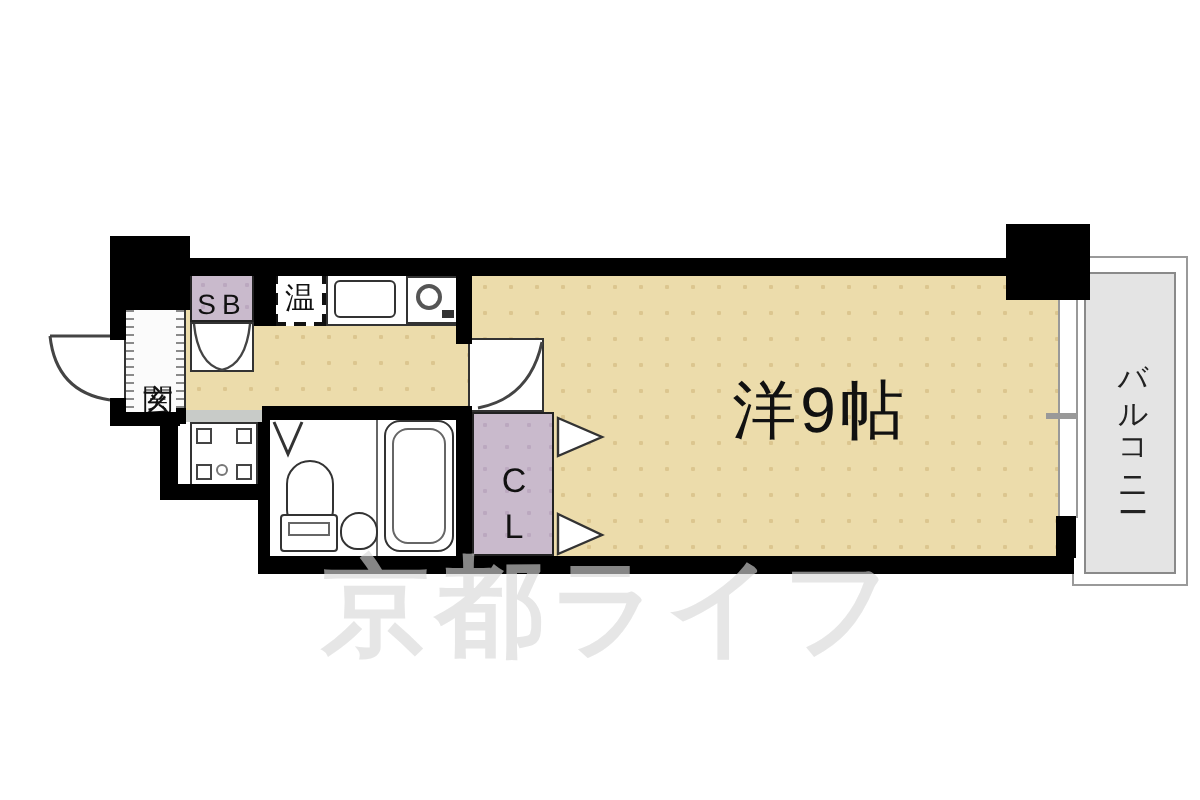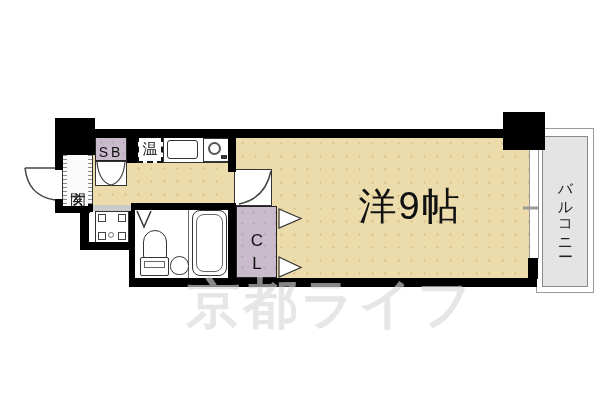--- a/index.html
+++ b/index.html
@@ -22,21 +22,21 @@
     background-color:var(--closet-fill);
     background-image:radial-gradient(var(--closet-dot) 1px, transparent 1.2px);
     background-size:11px 11px;
     border:1.5px solid #222;z-index:5;
     display:flex;align-items:flex-end;justify-content:center;
     color:#111;
   }
   .vtext{writing-mode:vertical-rl;text-orientation:upright;letter-spacing:2px;}
   .label{color:#111;z-index:7;display:flex;align-items:center;justify-content:center;}
   svg.overlay{position:absolute;left:0;top:0;z-index:8;pointer-events:none;}
-  #room-label{font-size:38px;letter-spacing:2px;}
+  #room-label{font-size:32px;letter-spacing:2px;}
   #watermark{
     z-index:99;font-size:54px;font-weight:bold;letter-spacing:3px;
     color:var(--watermark);opacity:.62;white-space:nowrap;text-align:center;
   }
   #genkan{background:#fbfbfb;border:1px solid #333;z-index:5;}
   .hatch{
     position:absolute;top:0;bottom:0;width:4px;
     background:repeating-linear-gradient(to bottom,#8a8a8a 0 1px,transparent 1px 4px);
   }
   #balcony-outer{border:1px solid #9a9a9a;background:#fff;z-index:2;}
@@ -141,15 +141,15 @@
     <path d="M 271 171 Q 265 199 239 204" fill="none" stroke="#444" stroke-width="1.5"></path>
 
     <polyline points="137,211 144,227 151,211" fill="none" stroke="#333" stroke-width="1.5"></polyline>
 
     <polygon points="279,209 301,218.5 279,228" fill="#fff" stroke="#333" stroke-width="1.2"></polygon>
     <polygon points="279,257 301,267.5 279,277" fill="#fff" stroke="#333" stroke-width="1.2"></polygon>
 
     <line x1="523" y1="208" x2="539" y2="208" stroke="#999" stroke-width="3"></line>
   </svg>
 
-  <div id="watermark" class="abs" style="left:135px;top:268px;width:340px;text-align:right;">京都ライフ</div>
+  <div id="watermark" class="abs" style="left:135px;top:268px;width:340px;">京都ライフ</div>
 
 </div>
 
 </body></html>

